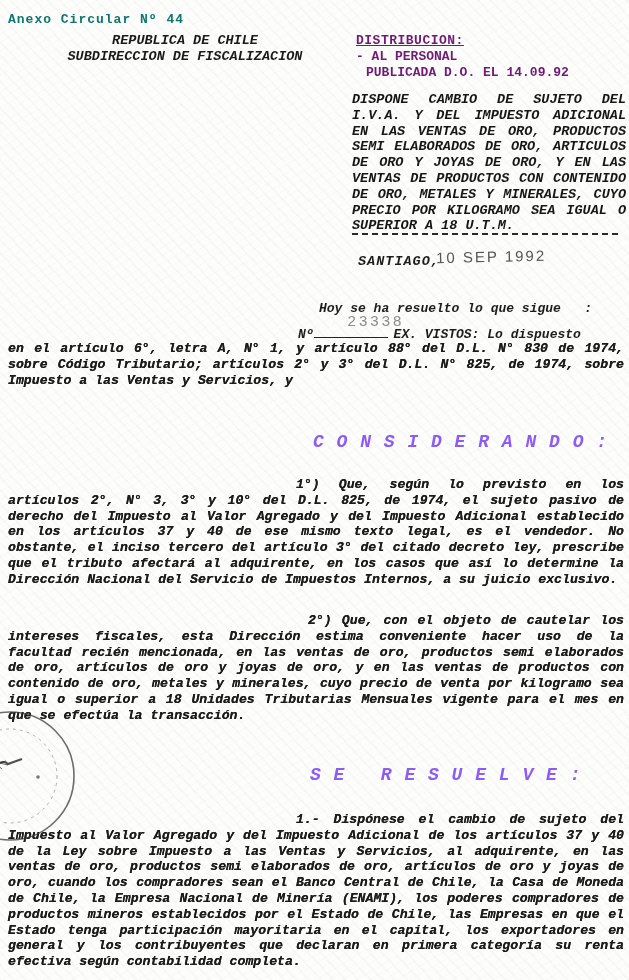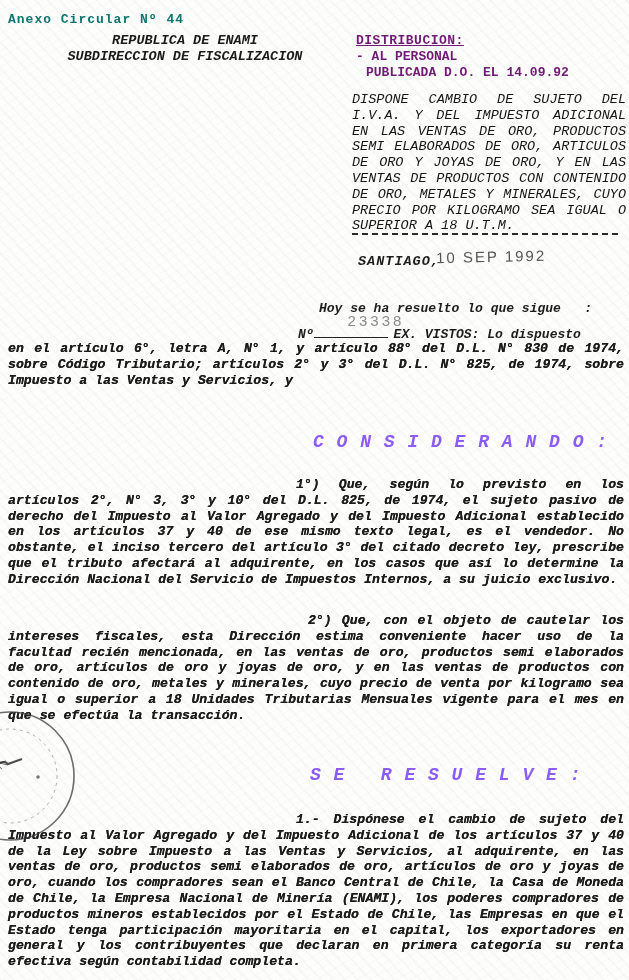--- a/index.html
+++ b/index.html
@@ -33,21 +33,21 @@
   }
   .distribution{
     left:356px;top:33px;width:270px;
     font-size:13px;line-height:16px;font-weight:700;color:#701a75;
   }
   .distribution .title{text-decoration:underline;letter-spacing:.5px;}
   .distribution .l2{padding-left:10px;}
   .subject{
     left:352px;top:92px;width:274px;
     font-size:13.5px;line-height:15.8px;
-    font-weight:400;font-style:italic;color:#161616;
+    font-weight:700;font-style:italic;color:#161616;
   }
   .dashsep{
     left:352px;top:233px;width:266px;height:0;
     border-top:2.5px dashed #2a2a2a;
   }
   .santiago{
     left:358px;top:254px;font-size:13.5px;font-weight:700;font-style:italic;letter-spacing:1px;
   }
   .date-stamp{
     left:436px;top:248px;
@@ -85,21 +85,21 @@
   .resuelve{left:310px;top:765px;}
   .p3{top:812px;text-indent:288px;}
   .seal{left:-58px;top:693px;}
 </style>
 </head>
 <body>
 
 <div class="abs annotation tw">Anexo Circular Nº 44</div>
 
 <div class="abs letterhead tw">
-  <div>REPUBLICA DE ENAMI</div>
+  <div>REPUBLICA DE CHILE</div>
   <div>SUBDIRECCION  DE FISCALIZACION</div>
 </div>
 
 <div class="abs distribution tw">
   <div class="title">DISTRIBUCION:</div>
   <div>- AL PERSONAL</div>
   <div class="l2">PUBLICADA  D.O. EL 14.09.92</div>
 </div>
 
 <div class="abs subject just tw">DISPONE CAMBIO DE SUJETO DEL I.V.A. Y DEL IMPUESTO ADICIONAL EN LAS VENTAS DE ORO, PRODUCTOS SEMI ELABORADOS DE ORO, ARTICULOS DE ORO Y JOYAS DE ORO, Y EN LAS VENTAS DE PRODUCTOS CON CONTENIDO DE ORO, METALES Y MINERALES, CUYO PRECIO POR KILOGRAMO SEA IGUAL O SUPERIOR A 18 U.T.M.</div>

